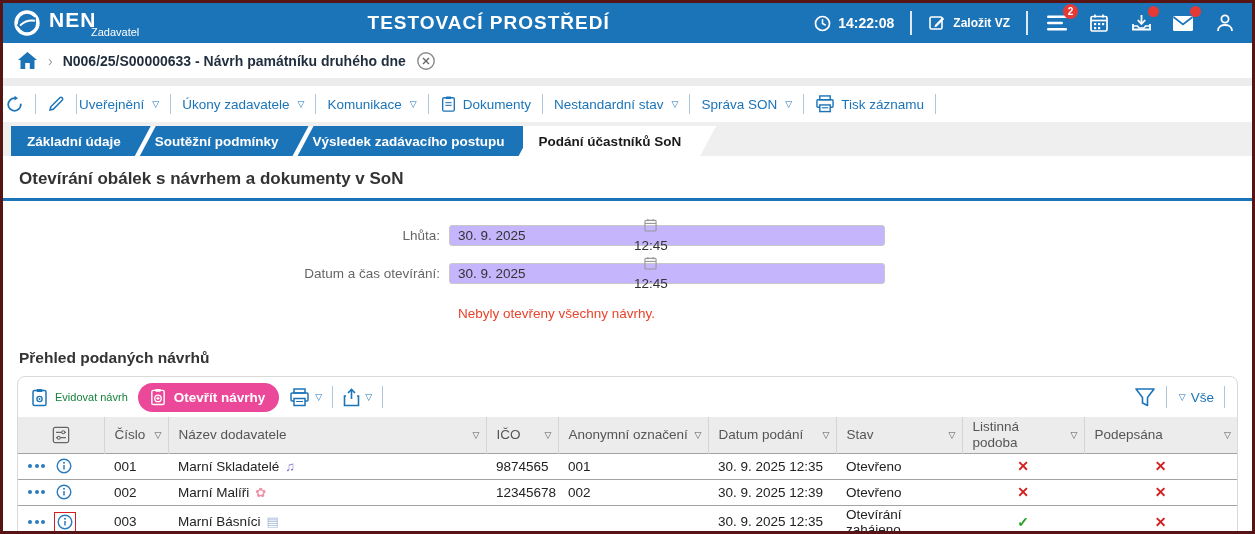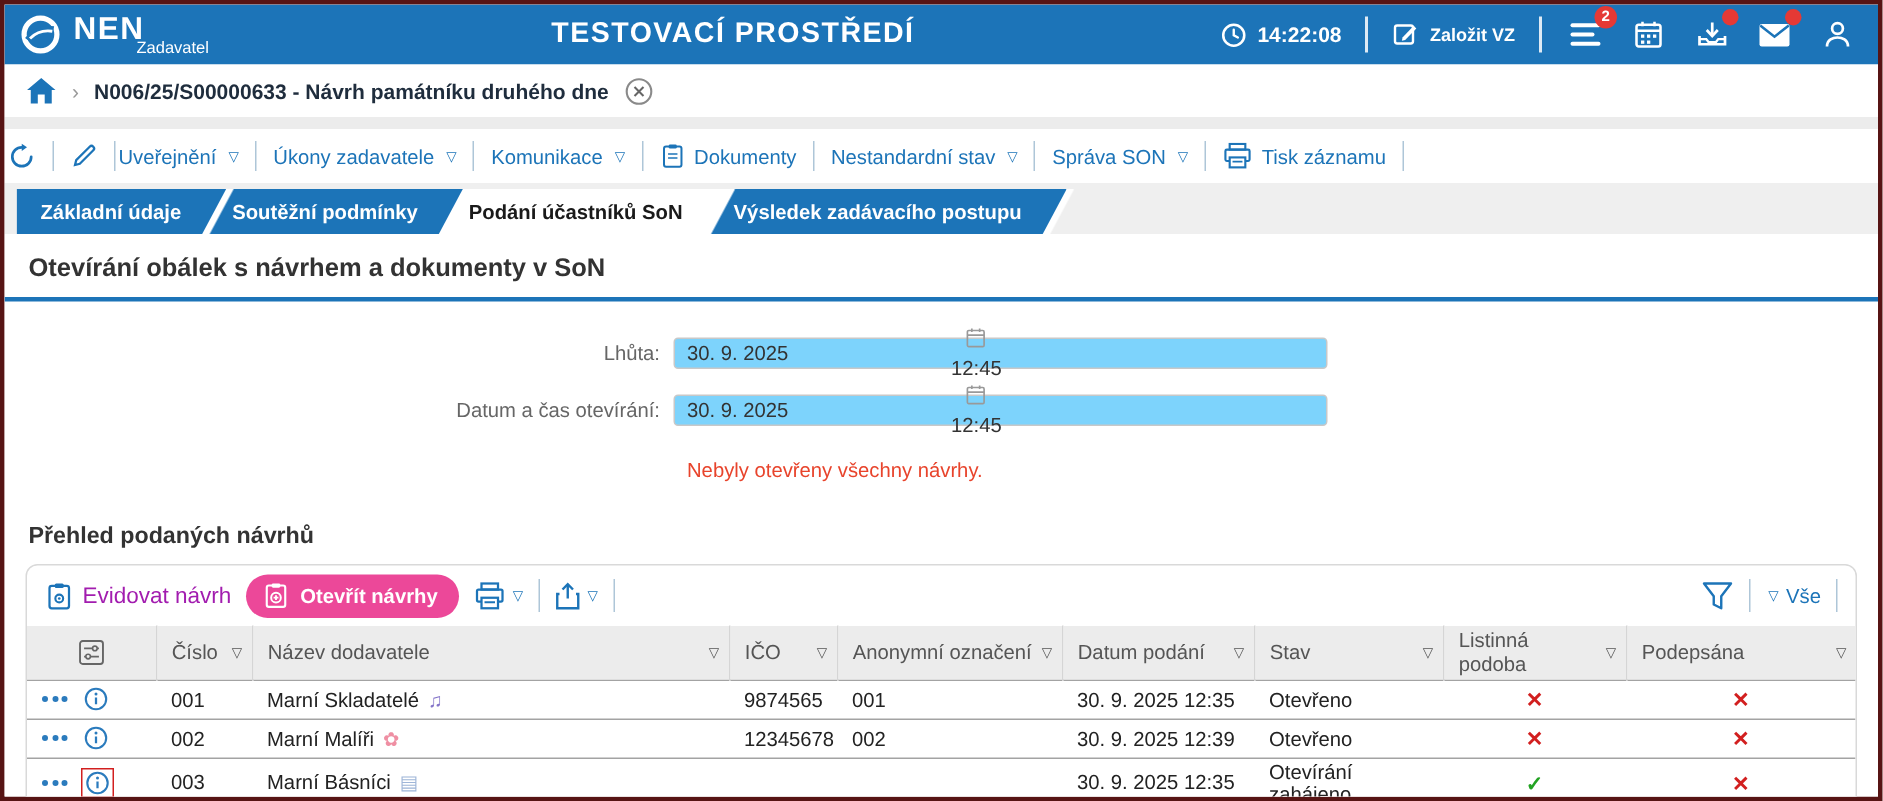--- a/index.html
+++ b/index.html
@@ -45,29 +45,29 @@
   .tab.inactive { background:#1c74b8; color:#fff; }
   .tab.active { background:#fff; color:#1a1a1a; }
   .z4{z-index:4}.z3{z-index:3}.z2{z-index:2}.z1{z-index:1}
   
   .content { background:#fff; padding:0 14px; }
   .section-title { font-size:17px; font-weight:bold; color:#333; padding:13px 0 9px 2px; }
   .blue-rule { height:3px; background:#1c74b8; margin:0 -14px; }
   .form-area { padding-top:24px; }
   .form-row { display:flex; align-items:center; margin-bottom:17px; }
   .form-label { width:432px; text-align:right; padding-right:9px; color:#666; }
-  .dt-box { width:436px; height:21px; background:#7dd3fc; border:1px solid #c8c8c8; border-radius:3px; display:flex; align-items:center; padding:0 8px; color:#333; }
+  .dt-box { width:436px; height:21px; background:#c4b5fd; border:1px solid #c8c8c8; border-radius:3px; display:flex; align-items:center; padding:0 8px; color:#333; }
   .dt-date { width:176px; }
   .dt-time { display:flex; align-items:center; gap:6px;flex-direction:column; }
   .warning { color:#e8442c; margin:22px 0 0 441px; }
   .table-title { font-size:15.5px; font-weight:bold; color:#333; margin-top:28px; padding-left:2px; }
   
   .card { border:1px solid #d9d9d9; border-radius:8px; margin-top:9px; overflow:hidden; background:#fff; }
   .card-toolbar { display:flex; align-items:center; height:40px; padding:0 12px; gap:10px; }
-  .link-btn { display:flex; align-items:center; gap:6px; color:#a21caf; cursor:pointer; white-space:nowrap; background:none; border:none; font-family:inherit; font-size:15px; }
+  .link-btn { display:flex; align-items:center; gap:6px; color:#15803d; cursor:pointer; white-space:nowrap; background:none; border:none; font-family:inherit; font-size:11px; }
   .green-btn { display:flex; align-items:center; gap:7px; background:#ec4899; color:#fff; font-weight:bold; border:none; border-radius:15px; height:29px; padding:0 14px 0 11px; cursor:pointer; font-family:inherit; font-size:13.5px;justify-content:center; }
   .tool-ico { display:flex; align-items:center; gap:3px; color:#1c74b8; cursor:pointer; }
   .ct-sep { width:1px; height:22px; background:#aec6d8; }
   .ct-right { margin-left:auto; display:flex; align-items:center; gap:10px; }
   .vse { display:flex; align-items:center; gap:5px; color:#1c74b8; cursor:pointer; }
   
   table { width:100%; border-collapse:collapse; table-layout:fixed; }
   thead th { background:#ececec; color:#555; font-weight:normal; text-align:left; height:36px; padding:2px 18px 2px 10px; position:relative; border-left:1px solid #d5d5d5; line-height:1.15; vertical-align:middle; font-size:13.5px; }
   thead th:first-child { border-left:none; }
   th .sort { position:absolute; right:6px; top:50%; transform:translateY(-50%); font-size:9px; color:#555; cursor:pointer; }
@@ -242,25 +242,25 @@
     </div>
 </div>
 
 <div class="tabband" id="tabband">
     <div class="tab-wrap z4">
       <div class="tab inactive">Základní údaje</div>
     </div>
     <div class="tab-wrap z3">
       <div class="tab inactive">Soutěžní podmínky</div>
     </div>
+    <div class="tab-wrap z1">
+      <div class="tab inactive">Výsledek zadávacího postupu</div>
+    </div>
     <div class="tab-wrap z2">
       <div class="tab active">Podání účastníků SoN</div>
-    </div>
-    <div class="tab-wrap z1">
-      <div class="tab inactive">Výsledek zadávacího postupu</div>
     </div>
   </div>
 
 <div class="content">
   <div class="section-title">Otevírání obálek s návrhem a dokumenty v SoN</div>
   <div class="blue-rule"></div>
 
   <div class="form-area" id="form-area">
       <div class="form-row">
         <span class="form-label">Lhůta:</span>

